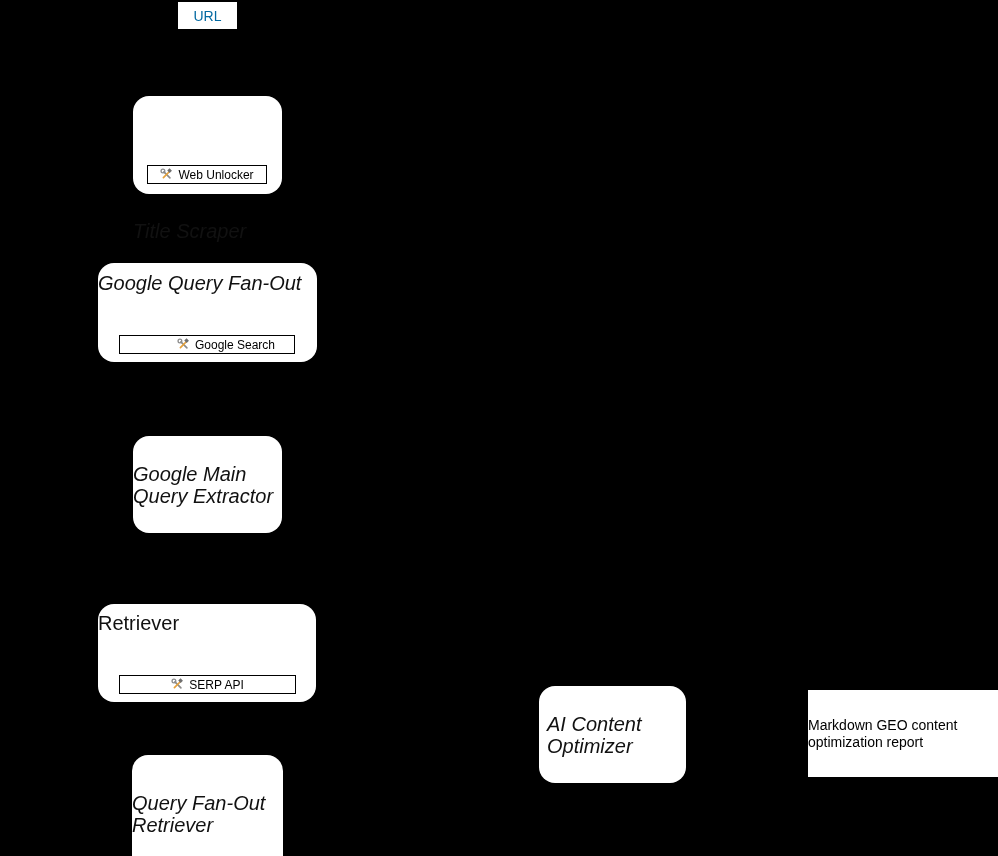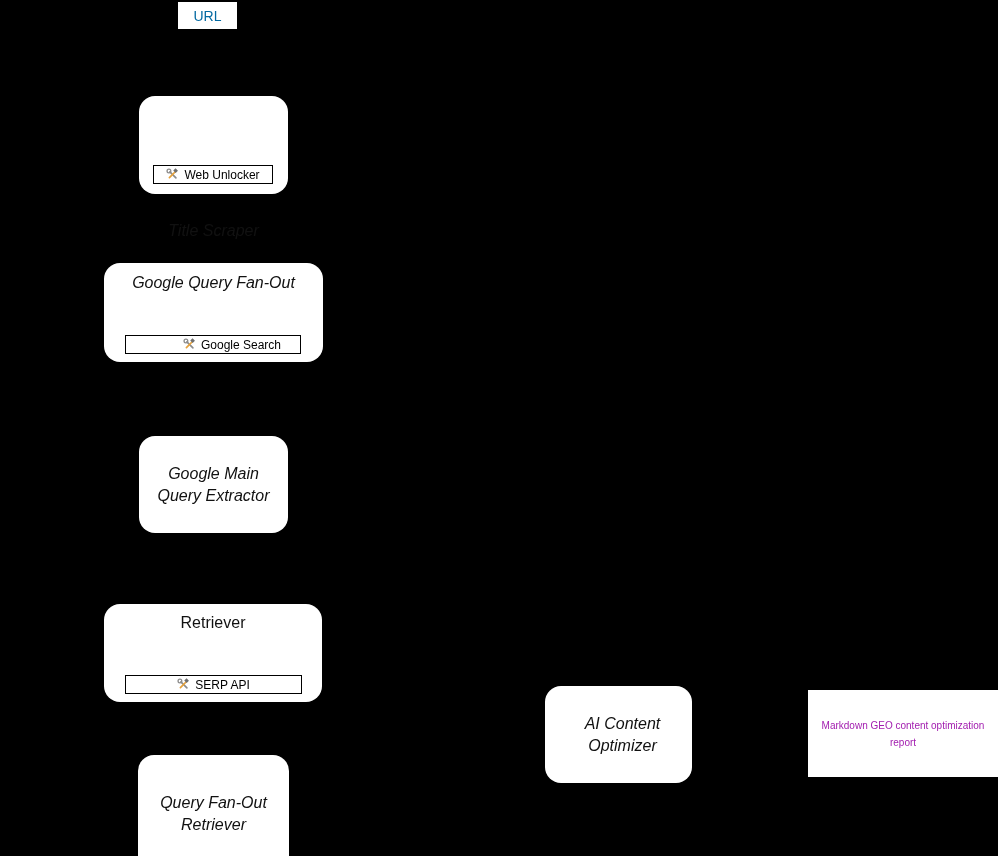--- a/index.html
+++ b/index.html
@@ -9,32 +9,32 @@
     height: 856px;
     background: #000000;
     overflow: hidden;
     font-family: "Liberation Sans", sans-serif;
   }
   .node {
     position: absolute;
     background: #ffffff;
     box-sizing: border-box;
   }
-  .rounded { border-radius: 16px; margin-left: 6px; }
+  .rounded { border-radius: 16px; }
   .flex-center {
     display: flex;
     flex-direction: column;
     align-items: center;
     justify-content: center;
   }
   .title {
-    font-size: 16px;
+    font-size: 20px;
     line-height: 22px;
     color: #111111;
-    text-align: center;
+    text-align: left;
     width: 100%;
   }
   .title .line { display: block; }
   .italic { font-style: italic; }
   .title-abs { position: absolute; left: 0; right: 0; }
   .badge {
     position: absolute;
     background: #ffffff;
     border: 1px solid #000000;
     box-sizing: border-box;
@@ -42,24 +42,23 @@
     align-items: center;
     justify-content: center;
     gap: 5px;
     font-size: 12px;
     line-height: 12px;
     color: #000000;
     white-space: nowrap;
   }
   .tool-icon { display: block; flex: 0 0 auto; }
   .io-text {
-    font-size: 10px;
+    font-size: 14px;
     line-height: 17px;
-    color: #a21caf;
-    text-align: center;
+    color: #000000;
   }
   .url-text {
     font-size: 14px;
     color: #0369a1;
     text-align: center;
   }
 </style>
 </head>
 <body>
 

